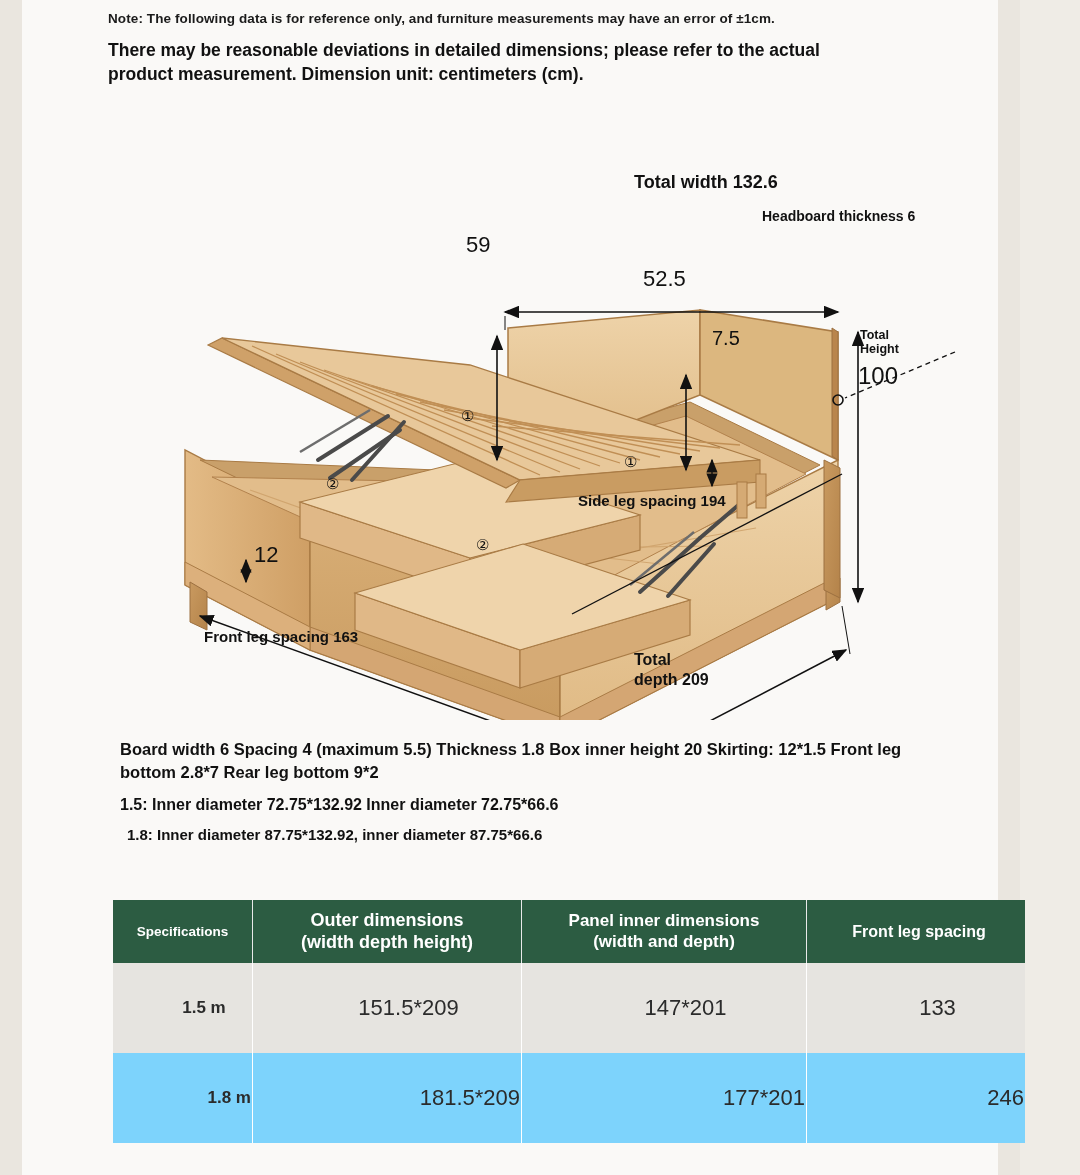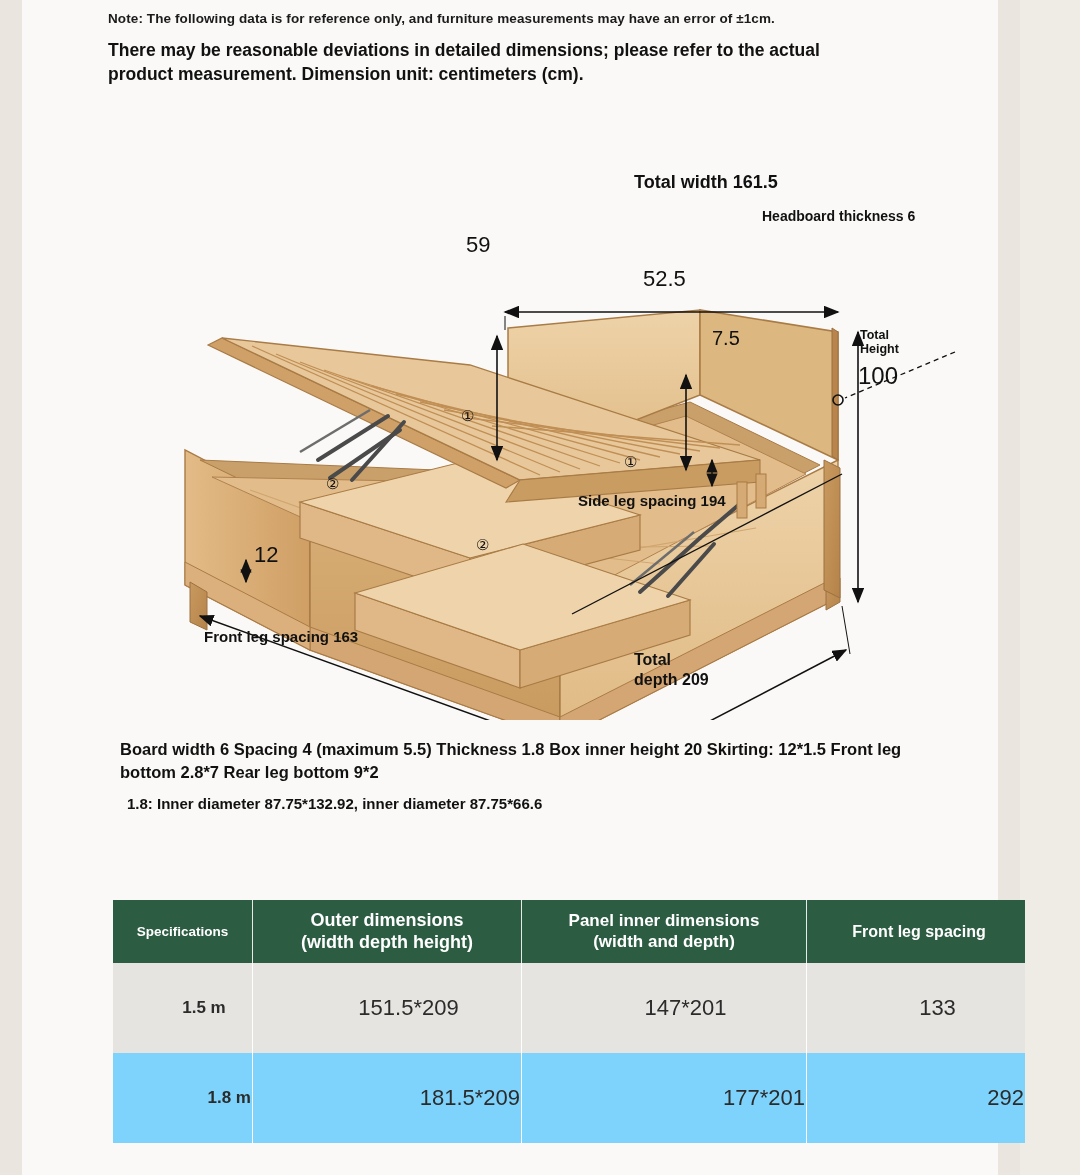--- a/index.html
+++ b/index.html
@@ -282,21 +282,21 @@
 
       <line x1="246" y1="430" x2="246" y2="452" stroke="#111" stroke-width="1.4" marker-start="url(#arrowStart)" marker-end="url(#arrowEnd)"></line>
 
       <line x1="200" y1="486" x2="532" y2="606" stroke="#111" stroke-width="1.5" marker-start="url(#arrowStart)" marker-end="url(#arrowEnd)"></line>
 
       <line x1="570" y1="664" x2="846" y2="520" stroke="#111" stroke-width="1.5" marker-start="url(#arrowStart)" marker-end="url(#arrowEnd)"></line>
       <line x1="556" y1="616" x2="572" y2="668" stroke="#111" stroke-width="1"></line>
       <line x1="842" y1="476" x2="850" y2="524" stroke="#111" stroke-width="1"></line>
     </svg>
 
-    <div class="dim-label dim-bold" style="left:634px; top:42px; font-size:18px;">Total width 161.5</div>
+    <div class="dim-label dim-bold" style="left:634px; top:42px; font-size:18px;">Total width 132.6</div>
 
     <div class="dim-label dim-bold" style="left:762px; top:78px; font-size:14px;">Headboard thickness 6</div>
 
     <div class="dim-label" style="left:466px; top:102px; font-size:22px;">59</div>
 
     <div class="dim-label" style="left:643px; top:136px; font-size:22px;">52.5</div>
 
     <div class="dim-label" style="left:712px; top:197px; font-size:20px;">7.5</div>
 
     <div class="dim-label dim-bold" style="left:860px; top:198px; font-size:12.5px; line-height:1.15;">
@@ -317,20 +317,21 @@
     </div>
 
     <div class="dim-label" style="left:461px; top:277px; font-size:15px;">①</div>
     <div class="dim-label" style="left:624px; top:323px; font-size:15px;">①</div>
     <div class="dim-label" style="left:326px; top:345px; font-size:15px;">②</div>
     <div class="dim-label" style="left:476px; top:406px; font-size:15px;">②</div>
   </div>
 
   <div class="spec-lines">
     <div class="spec-line-1">Board width 6 Spacing 4 (maximum 5.5) Thickness 1.8 Box inner height 20 Skirting: 12*1.5 Front leg bottom 2.8*7 Rear leg bottom 9*2</div>
+    <div class="spec-line-2">1.5: Inner diameter 72.75*132.92 Inner diameter 72.75*66.6</div>
     <div class="spec-line-3">1.8: Inner diameter 87.75*132.92, inner diameter 87.75*66.6</div>
   </div>
 
   <table class="spec-table">
     <thead>
       <tr>
         <th class="th-spec">Specifications</th>
         <th class="th-outer">
           <span>Outer dimensions</span><br>
           <span>(width depth height)</span>
@@ -346,18 +347,18 @@
       <tr class="row-a">
         <td class="cell-label">1.5 m</td>
         <td class="cell-val">151.5*209</td>
         <td class="cell-val">147*201</td>
         <td class="cell-val">133</td>
       </tr>
       <tr class="row-b">
         <td class="cell-label">1.8 m</td>
         <td class="cell-val">181.5*209</td>
         <td class="cell-val">177*201</td>
-        <td class="cell-val">292</td>
+        <td class="cell-val">246</td>
       </tr>
     </tbody>
   </table>
 
 </div>
 
 </body></html>

